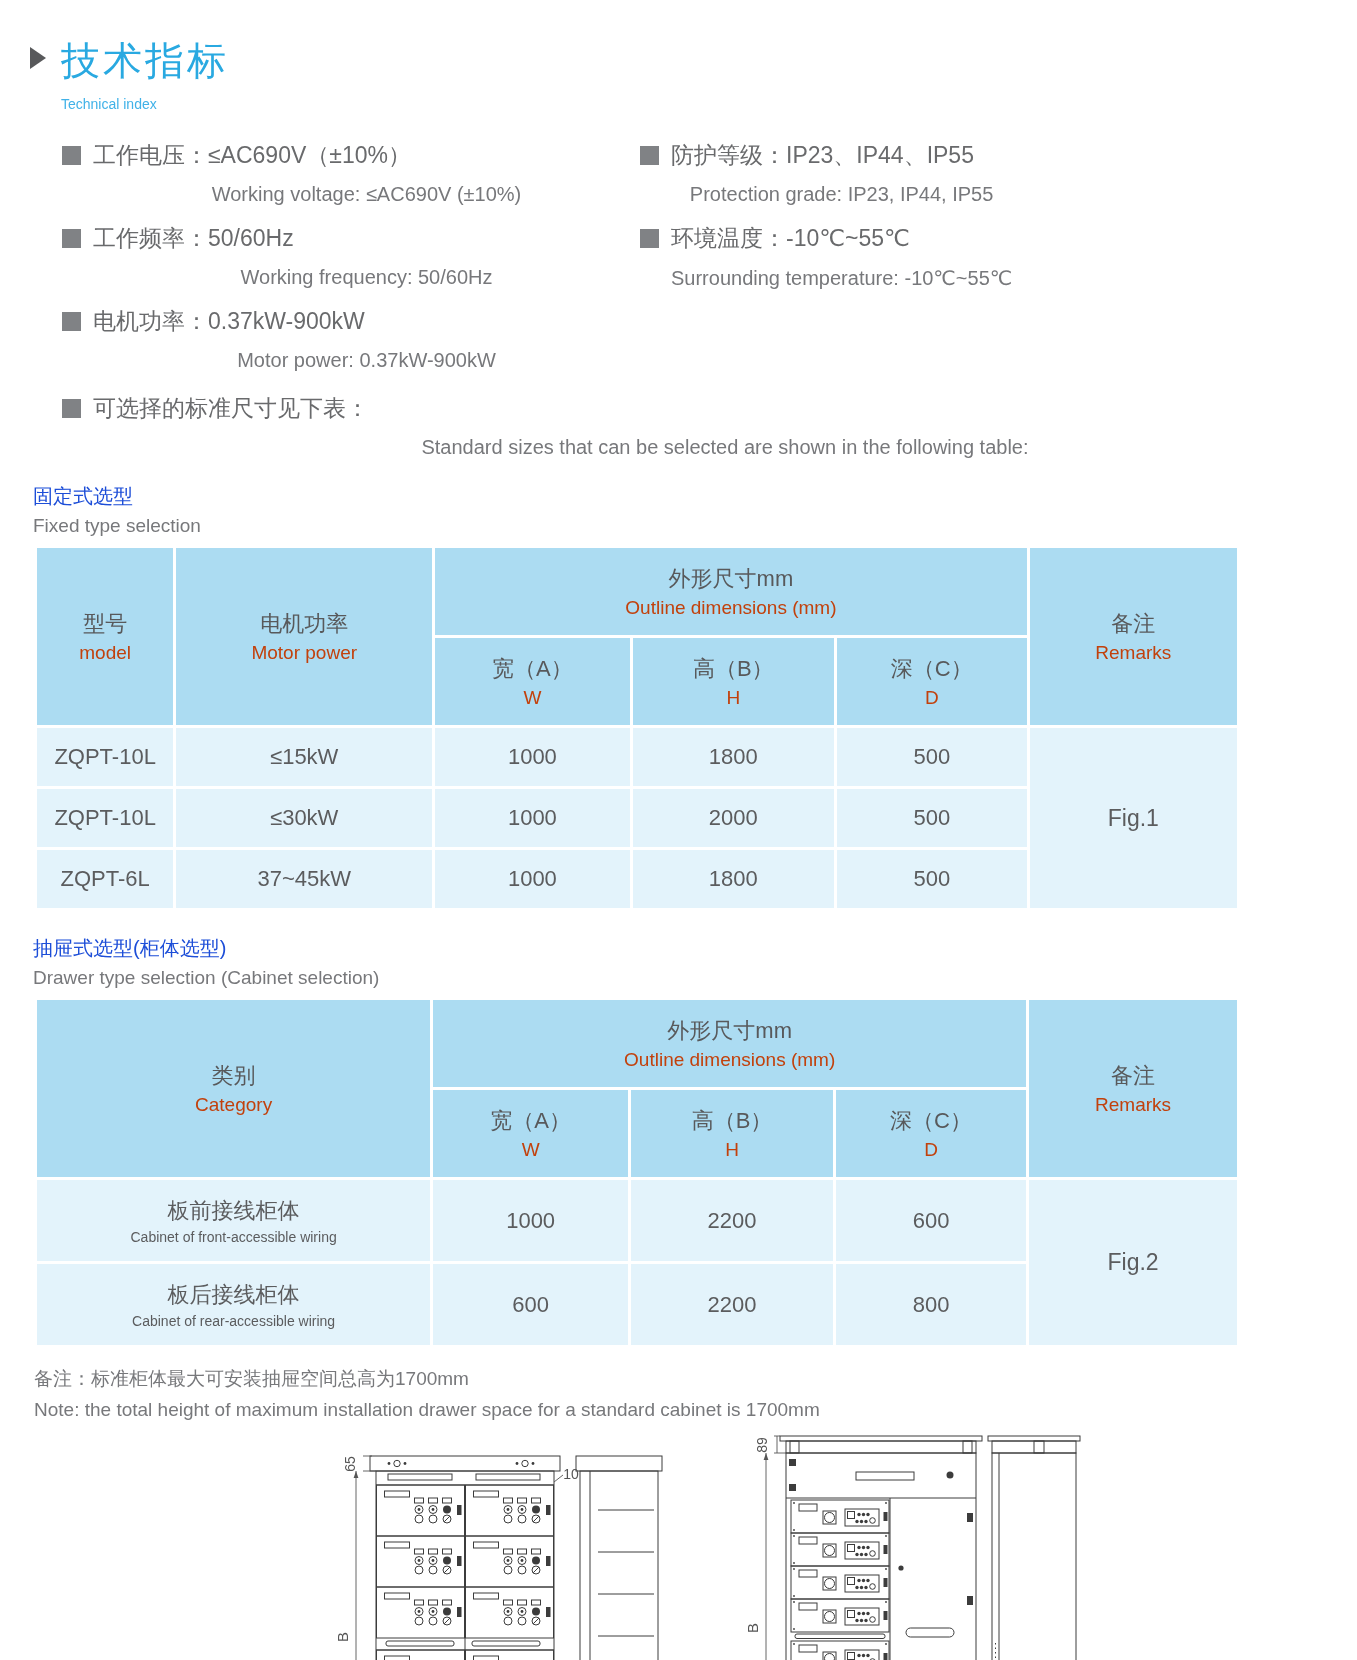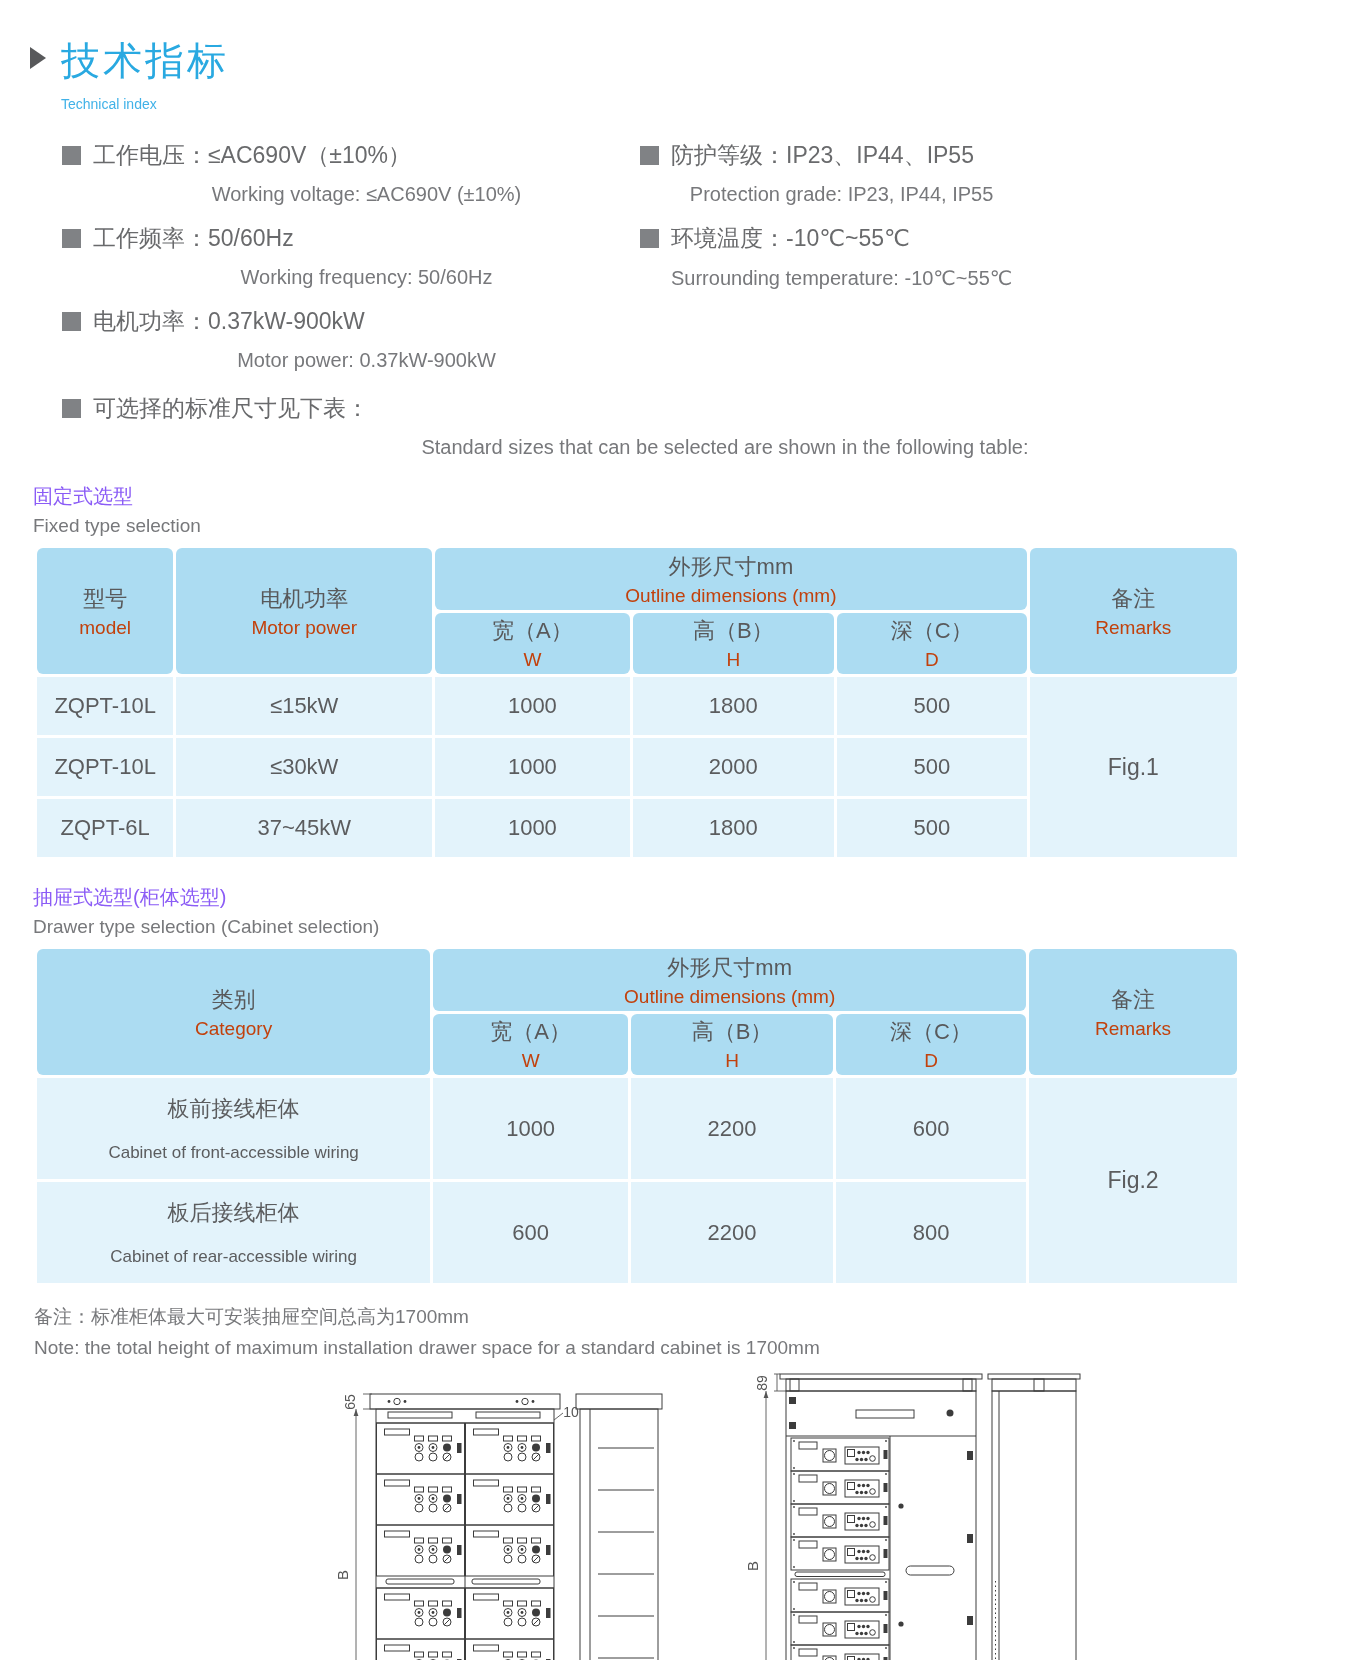--- a/index.html
+++ b/index.html
@@ -16,33 +16,33 @@
   .specs { display:flex; padding:28px 0 0 62px; }
   .spec-col.left { width:578px; }
   .spec-item { margin-bottom:17px; }
   .spec-zh { font-size:23px; color:#696A6C; display:flex; align-items:center; gap:12px; }
   .bullet { width:19px; height:19px; background:#808285; flex:none; }
   .spec-en { font-size:20px; color:#77787B; margin:12px 0 0 31px;text-align:center; }
   .intro { padding-left:62px; margin-top:4px; }
 
   
   .section-label { padding-left:33px; margin-top:24px; }
-  .section-zh { font-size:20px; color:#8b5cf6; }
+  .section-zh { font-size:20px; color:#1d4ed8; }
   .section-en { font-size:19px; color:#77787B; margin-top:5px; }
 
   
   table.spec-table { border-collapse:separate; border-spacing:3px; width:1206px; margin:8px 0 0 34px; table-layout:fixed; }
-  .spec-table th { background:#ACDCF2; font-weight:400; text-align:center; padding:3px;border-radius:6px; }
+  .spec-table th { background:#ACDCF2; font-weight:400; text-align:center; padding:16px; }
   .spec-table td { background:#E3F3FB; text-align:center; font-size:22px; color:#5B5C5E; padding:16px; }
   .th-zh { font-size:22px; color:#58595B; }
   .th-en { font-size:19px; color:#c2410c; margin-top:3px; }
   tr.hr1 { height:62px; } tr.hr2 { height:54px; }
   #fixed-table tbody tr { height:42px; }
   #drawer-table tbody tr { height:39px; }
-  td.cat .zh { font-size:22px; } td.cat .en { font-size:17px; margin-top:19px; }
+  td.cat .zh { font-size:22px; } td.cat .en { font-size:14px; margin-top:3px; }
   td.remark { font-size:23px; }
 
   
   .note { margin:18px 0 0 34px; }
   .note div { font-size:19px; color:#77787B; margin-bottom:7px; }
 
   
   .figures { display:flex; gap:58px; margin:6px 0 0 330px; align-items:flex-end; }
   .figure { display:flex; flex-direction:column; align-items:center; }
   .fig-caption { font-size:21px; color:#6B6C6E; margin-top:0px; }

